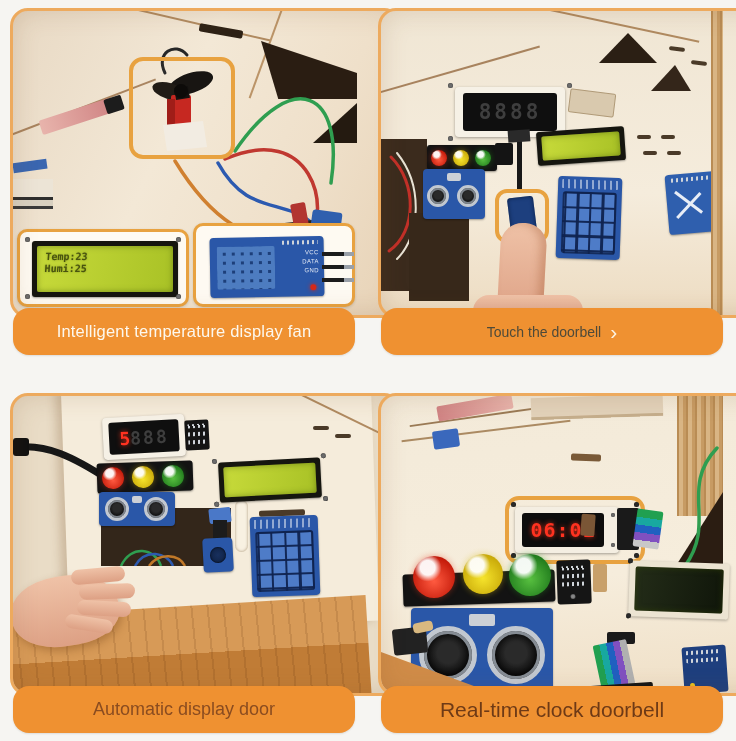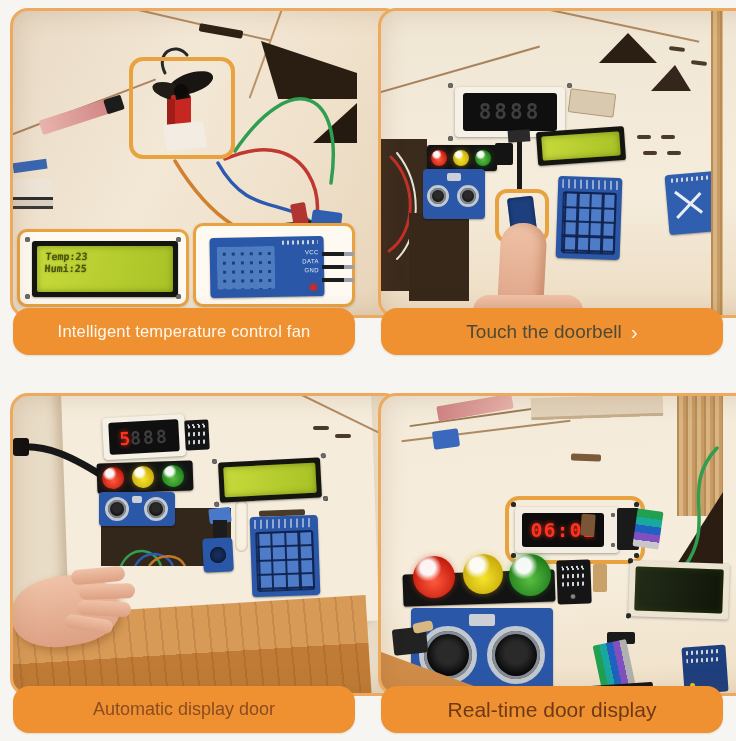--- a/index.html
+++ b/index.html
@@ -14,21 +14,21 @@
            overflow:hidden; background:#f0e4d2; z-index:1; }
   .photo.top { height:310px; }
   .photo.bottom { height:303px; }
   .photo > * , .photo .abs { position:absolute; }
 
   .banner { position:relative; z-index:5; margin:-10px 3px 0 3px; height:47px; border-radius:16px;
             background:#ef9131; display:flex; align-items:center; justify-content:center;
             box-shadow:0 1px 2px rgba(0,0,0,.10); }
   .banner .cap { white-space:nowrap; }
   .cap-tl { color:#fdf8ee; font-size:16.5px; letter-spacing:.2px; }
-  .cap-tr { color:#4e4a39; font-size:19px; }
+  .cap-tr { color:#4e4a39; font-size:14px; }
   .cap-bl { color:#8a4c20; font-size:18px; }
   .cap-br { color:#6e3a16; font-size:21px; }
   .chev { color:#fdf4e4; font-size:21px; margin-left:9px; line-height:1; }
 
   
   .hlbox { border:4px solid #e8a240; border-radius:14px; background:rgba(255,255,255,0.02); }
   .insetbox { background:#fefaf2; border:3px solid #e8a240; border-radius:10px;
               box-shadow:0 1px 3px rgba(0,0,0,.15); }
   .pcb { background:#2a57a8; border-radius:4px; box-shadow:0 1px 2px rgba(0,0,0,.35); }
   .lcdf { background:#15150f; border-radius:3px; box-shadow:0 1px 2px rgba(0,0,0,.35); }
@@ -143,21 +143,21 @@
           </div>
           <div style="position:absolute;right:8px;bottom:6px;width:6px;height:6px;border-radius:50%;background:#d42818;box-shadow:0 0 4px #d42818;"></div>
         </div>
         <div style="position:absolute;left:126px;top:26px;width:32px;height:4px;background:linear-gradient(90deg,#1c1c1c 70%,#9aa0a8 70%);"></div>
         <div style="position:absolute;left:126px;top:39px;width:32px;height:4px;background:linear-gradient(90deg,#1c1c1c 70%,#9aa0a8 70%);"></div>
         <div style="position:absolute;left:126px;top:52px;width:32px;height:4px;background:linear-gradient(90deg,#1c1c1c 70%,#9aa0a8 70%);"></div>
       </div>
       <div class="vign"></div>
     </div>
     <div class="banner">
-      <span class="cap cap-tl">Intelligent temperature control fan</span>
+      <span class="cap cap-tl">Intelligent temperature display fan</span>
     </div>
   </section>
 
   <section class="card">
     <div class="photo top" style="background:linear-gradient(180deg,#f0e6d4,#f5ecdc 60%,#eddcc2);">
       <div class="abs" style="left:-8px;top:58px;width:170px;height:2px;background:#a8835e;transform:rotate(-16deg);"></div>
       <div class="abs" style="left:150px;top:12px;width:170px;height:2px;background:#b08a60;transform:rotate(12deg);"></div>
       <div class="abs" style="left:218px;top:22px;width:58px;height:30px;background:#2b1f14;clip-path:polygon(0 100%,50% 0,100% 100%);"></div>
       <div class="abs" style="left:270px;top:54px;width:40px;height:26px;background:#34261a;clip-path:polygon(0 100%,60% 0,100% 100%);"></div>
       <div class="abs" style="left:0;top:128px;width:46px;height:152px;background:#3b2b1d;">
@@ -374,17 +374,17 @@
         <div class="pinrow" style="left:4px;top:12px;width:34px;height:4px;"></div>
         <div style="position:absolute;left:6px;bottom:6px;width:5px;height:5px;border-radius:50%;background:#e8c020;"></div>
       </div>
 
       <div class="abs" style="left:0;top:240px;width:112px;height:57px;background:#d08c48;clip-path:polygon(0 28%,100% 100%,0 100%);"></div>
       <div class="abs" style="left:12px;top:232px;width:34px;height:26px;background:#222;border-radius:3px;transform:rotate(-6deg);"></div>
       <div class="abs" style="left:32px;top:226px;width:20px;height:10px;background:#d8b880;border-radius:4px;transform:rotate(-12deg);"></div>
       <div class="vign"></div>
     </div>
     <div class="banner">
-      <span class="cap cap-br">Real-time door display</span>
+      <span class="cap cap-br">Real-time clock doorbell</span>
     </div>
   </section>
 
 </main>
 
 </body></html>

